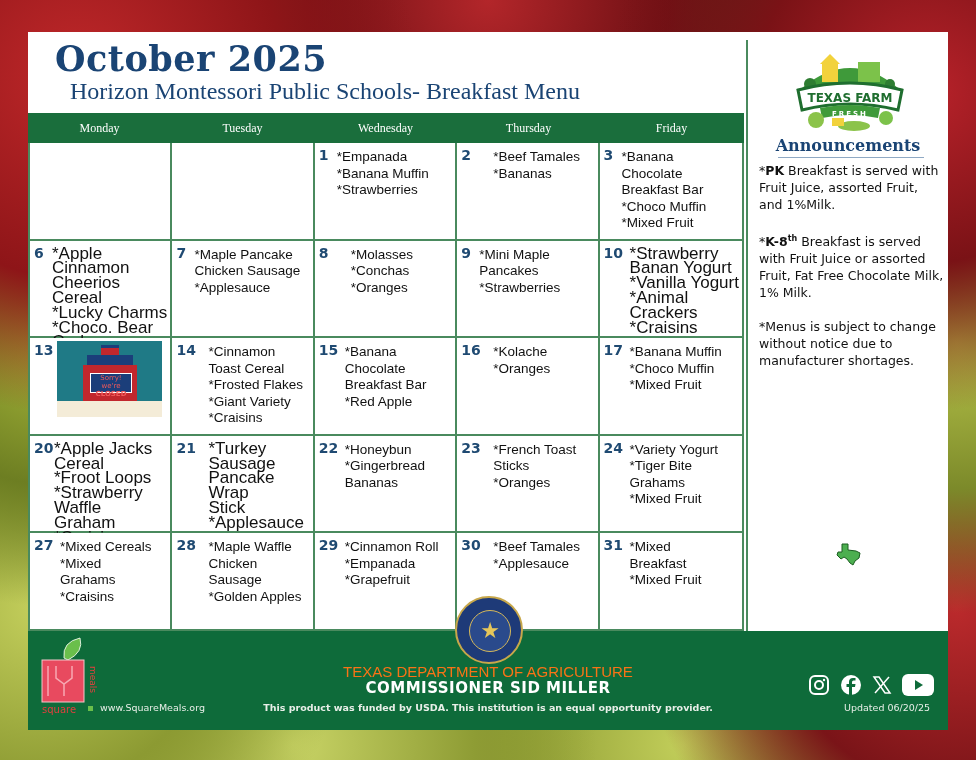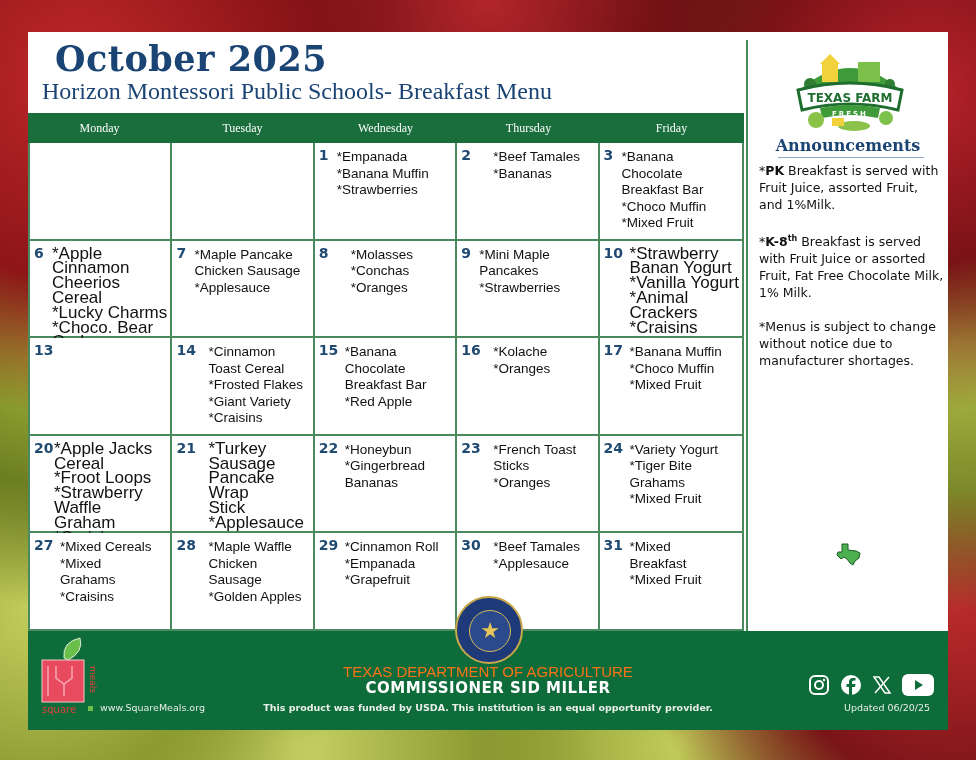--- a/index.html
+++ b/index.html
@@ -24,21 +24,21 @@
   }
   .title {
     position:absolute; left:28px; top:36px; width:716px;
     color:#1a4474;
   }
   .title .month {
     position:absolute; left:27px; top:2px;
     font-family:"DejaVu Serif", serif; font-weight:bold; font-size:35px; letter-spacing:0.5px;
   }
   .title .sub {
-    position:absolute; left:14px; top:42px; white-space:nowrap;
+    position:absolute; left:42px; top:42px; white-space:nowrap;
     font-family:"Liberation Serif", serif; font-size:24px;
   }
   .dayhead {
     position:absolute; left:28px; top:113px; width:716px; height:30px;
     background:#1a6e3c; display:flex;
   }
   .dayhead div {
     flex:0 0 143px; text-align:center; color:#fff;
     font-family:"Liberation Serif", serif; font-size:12px; line-height:30px;
   }
@@ -218,20 +218,30 @@
       <div class="items small indent2">
         <div>*Strawberry</div>
         <div>Banan Yogurt</div>
         <div>*Vanilla Yogurt</div>
         <div>*Animal Crackers</div>
         <div>*Craisins</div>
       </div>
     </div>
     <div class="cell">
       <div class="num">13</div>
+      <div class="closed-img">
+        <div class="ground"></div>
+        <div class="tower"></div>
+        <div class="roof"></div>
+        <div class="house"></div>
+        <div class="sign">
+          <div>Sorry! we're</div>
+          <div style="font-weight:bold">CLOSED</div>
+        </div>
+      </div>
     </div>
     <div class="cell">
       <div class="num">14</div>
       <div class="items indent">
         <div>*Cinnamon</div>
         <div>Toast Cereal</div>
         <div>*Frosted Flakes</div>
         <div>*Giant Variety</div>
         <div>*Craisins</div>
       </div>

